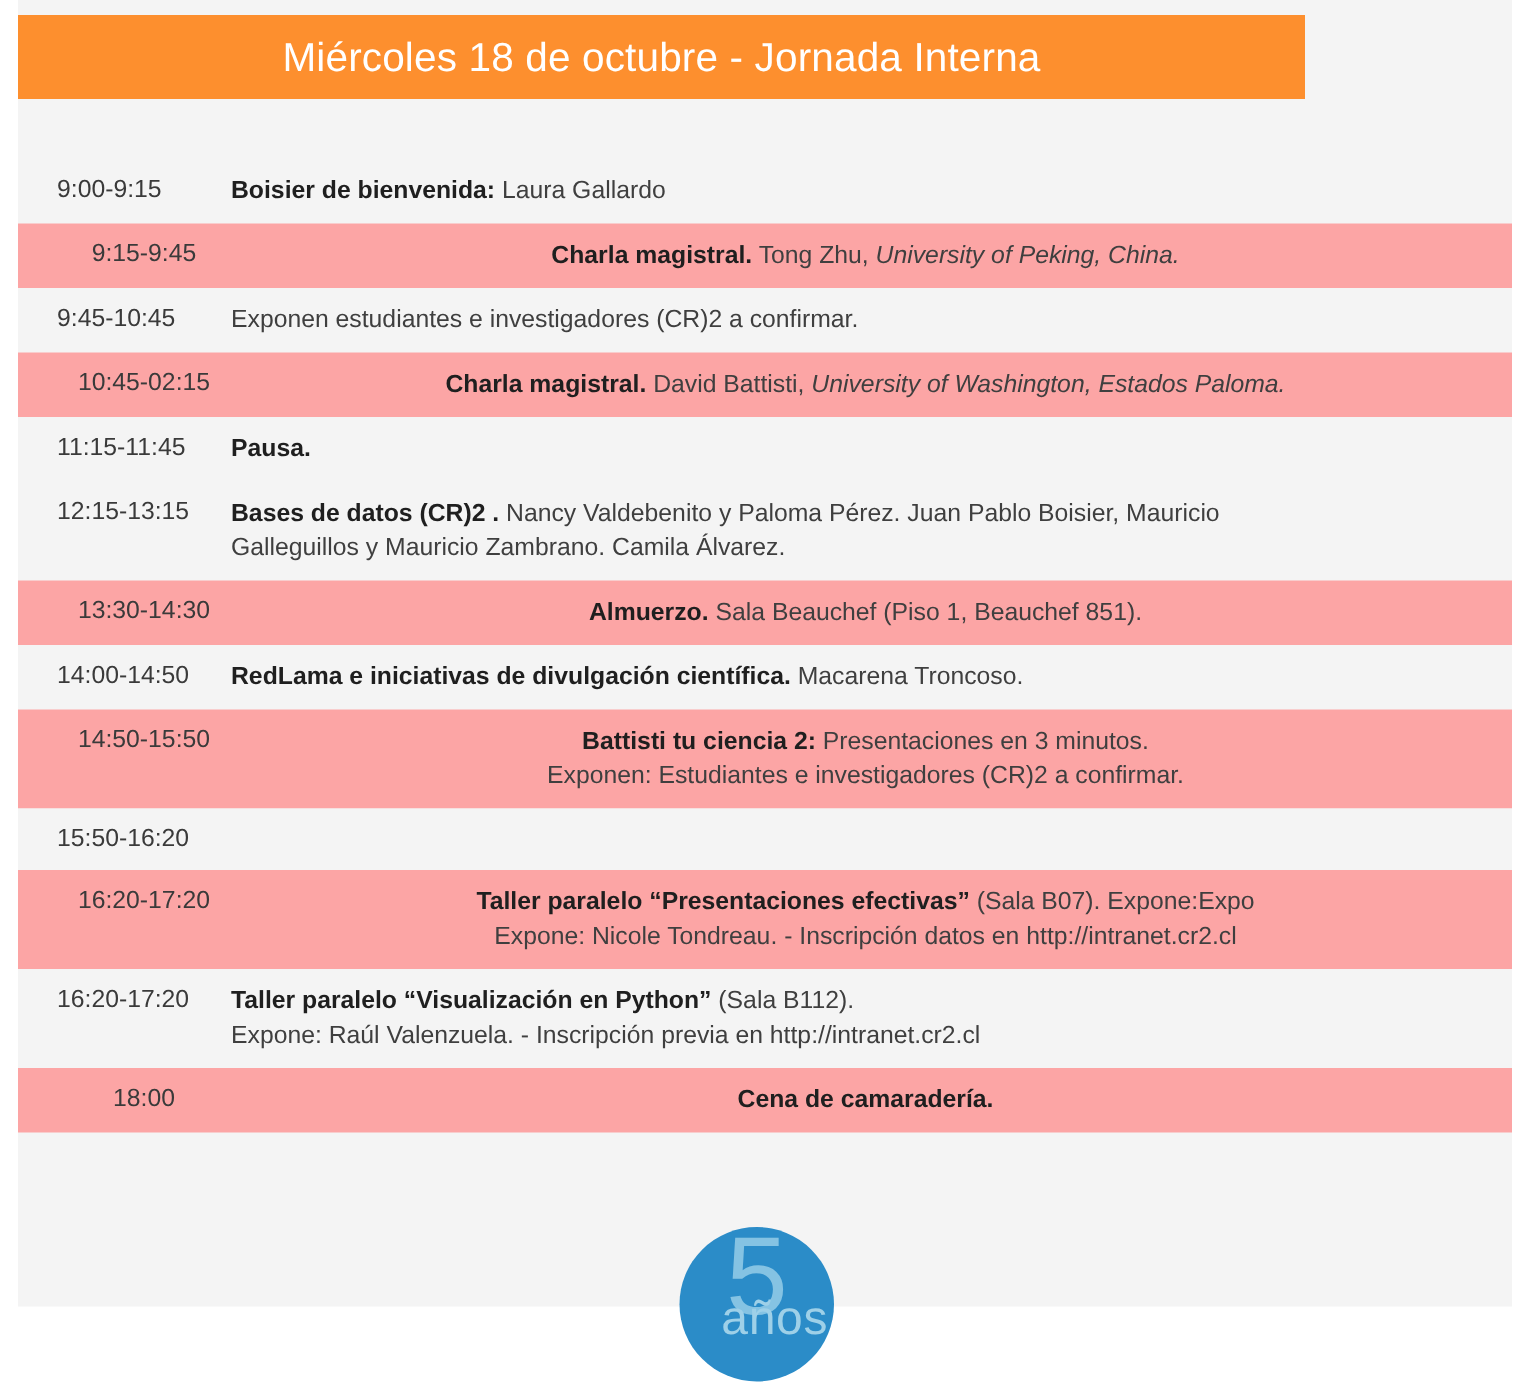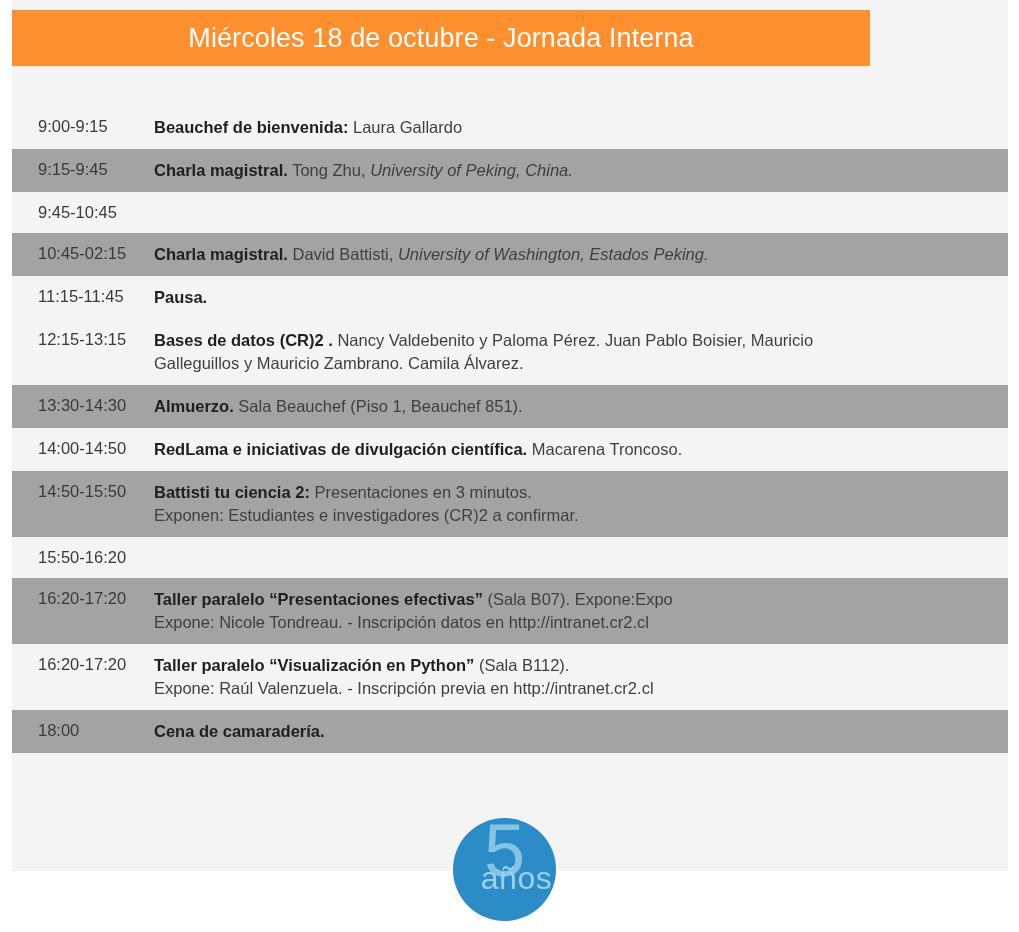--- a/index.html
+++ b/index.html
@@ -63,21 +63,21 @@
   }
 
   .row {
     display: flex;
     align-items: flex-start;
     box-sizing: border-box;
     padding: 10px 8px 10px 0px;
     min-height: 40px;
   }
   .row.odd  { background: #f4f4f4; }
-  .row.even { background: #a3a3a3; }
+  .row.even { background: #fca5a5; text-align: center; }
 
   .row-time {
     flex: 0 0 142px;
     box-sizing: border-box;
     padding-left: 26px;
     font-size: 16.5px;
     color: #3a3a3a;
     font-weight: 400;
     line-height: 21px;
     white-space: nowrap;
@@ -139,38 +139,39 @@
   <div class="canvas"></div>
 
   <div class="header">
     <div class="header-title">Miércoles 18 de octubre - Jornada Interna</div>
   </div>
 
   <div class="rows" id="schedule-rows">
       <div class="row odd">
         <div class="row-time">9:00-9:15</div>
         <div class="row-body">
-          <span class="ln"><b>Beauchef de bienvenida:</b><span> Laura Gallardo</span></span>
+          <span class="ln"><b>Boisier de bienvenida:</b><span> Laura Gallardo</span></span>
         </div>
       </div>
       <div class="row even">
         <div class="row-time">9:15-9:45</div>
         <div class="row-body">
           <span class="ln"><b>Charla magistral.</b><span> Tong Zhu, </span><i>University of Peking, China.</i></span>
         </div>
       </div>
       <div class="row odd">
         <div class="row-time">9:45-10:45</div>
         <div class="row-body">
+          <span class="ln"><span>Exponen estudiantes e investigadores (CR)2 a confirmar.</span></span>
         </div>
       </div>
       <div class="row even">
         <div class="row-time">10:45-02:15</div>
         <div class="row-body">
-          <span class="ln"><b>Charla magistral.</b><span> David Battisti, </span><i>University of Washington, Estados Peking.</i></span>
+          <span class="ln"><b>Charla magistral.</b><span> David Battisti, </span><i>University of Washington, Estados Paloma.</i></span>
         </div>
       </div>
       <div class="row odd">
         <div class="row-time">11:15-11:45</div>
         <div class="row-body">
           <span class="ln"><b>Pausa.</b></span>
         </div>
       </div>
       <div class="row odd">
         <div class="row-time">12:15-13:15</div>

